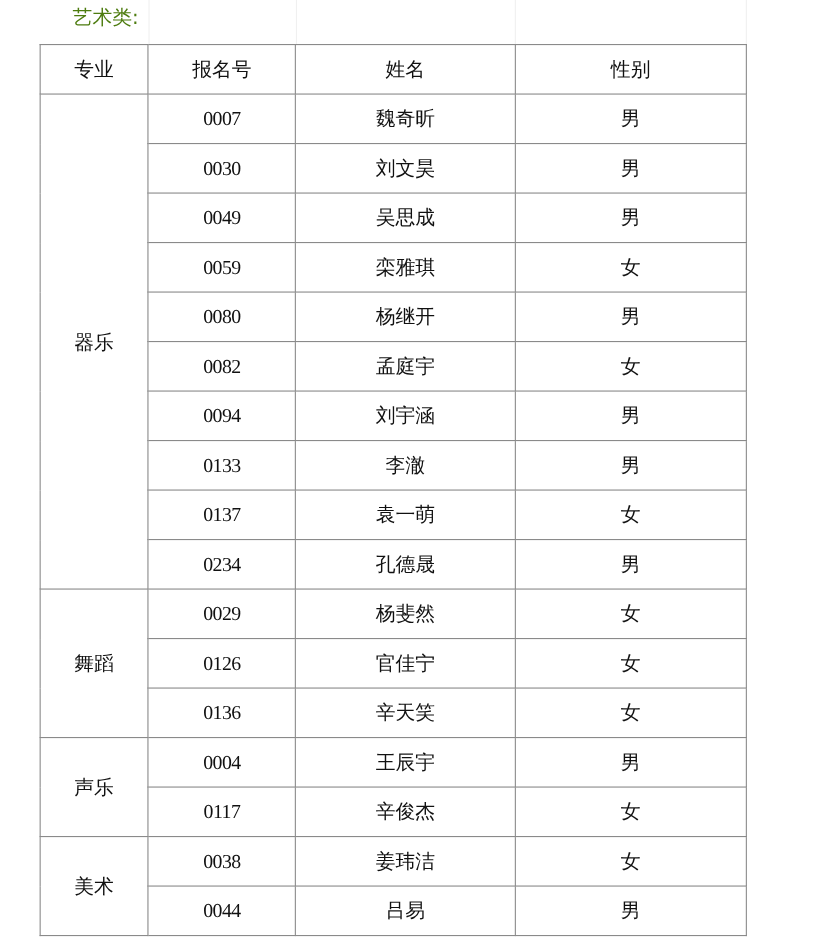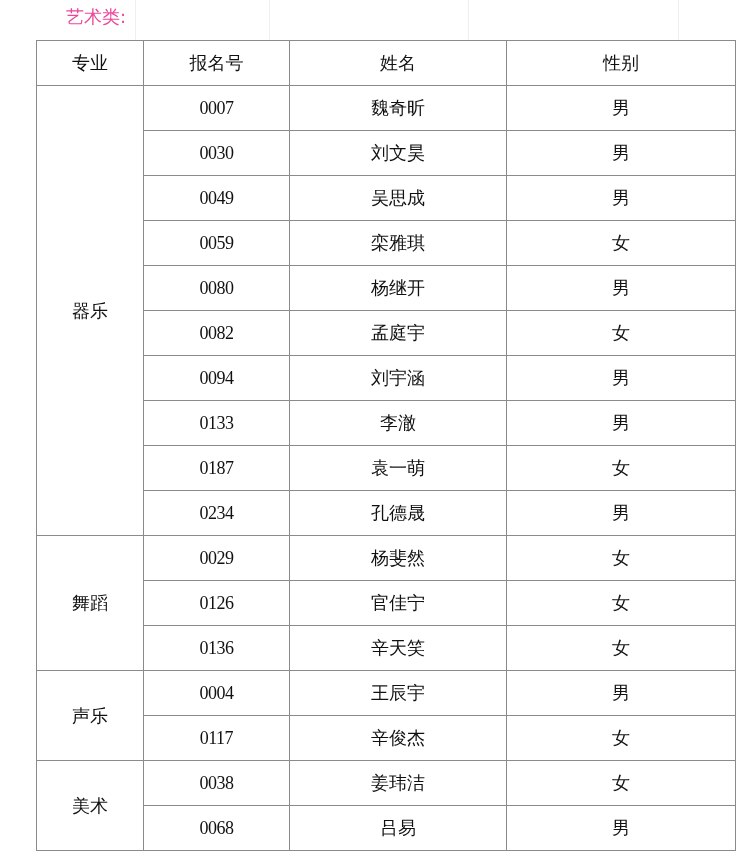--- a/index.html
+++ b/index.html
@@ -22,29 +22,29 @@
     height: 40px;
     width: 1px;
     background: #f0f0f0;
   }
   .section-title {
     position: absolute;
     left: 66px;
     top: 4px;
     font-size: 18px;
     line-height: 26px;
-    color: #ec4899;
+    color: #4d7c0f;
   }
   table.roster {
     position: absolute;
     left: 36px;
     top: 40px;
     border-collapse: collapse;
     table-layout: fixed;
-    width: 700px;
+    width: 643px;
   }
   table.roster th, table.roster td {
     border: 1.5px solid #8a8a8a;
     text-align: center;
     vertical-align: middle;
     padding: 0;
     font-weight: normal;
   }
   table.roster th {
     height: 44px;
@@ -130,21 +130,21 @@
       <td class="id-cell">0094</td>
       <td>刘宇涵</td>
       <td>男</td>
     </tr>
     <tr>
       <td class="id-cell">0133</td>
       <td>李澈</td>
       <td>男</td>
     </tr>
     <tr>
-      <td class="id-cell">0187</td>
+      <td class="id-cell">0137</td>
       <td>袁一萌</td>
       <td>女</td>
     </tr>
     <tr>
       <td class="id-cell">0234</td>
       <td>孔德晟</td>
       <td>男</td>
     </tr>
 
     <tr>
@@ -176,18 +176,18 @@
       <td>女</td>
     </tr>
 
     <tr>
       <td rowspan="2" class="major-cell">美术</td>
       <td class="id-cell">0038</td>
       <td>姜玮洁</td>
       <td>女</td>
     </tr>
     <tr>
-      <td class="id-cell">0068</td>
+      <td class="id-cell">0044</td>
       <td>吕易</td>
       <td>男</td>
     </tr>
   </tbody>
 </table>
 
 </body></html>

